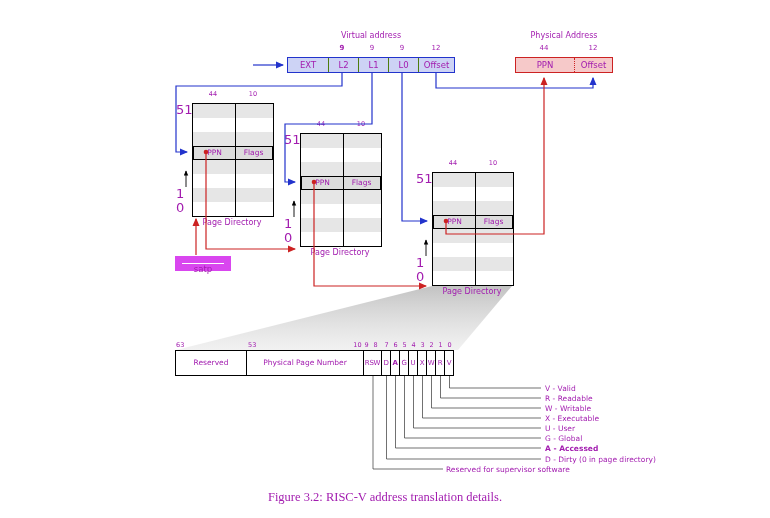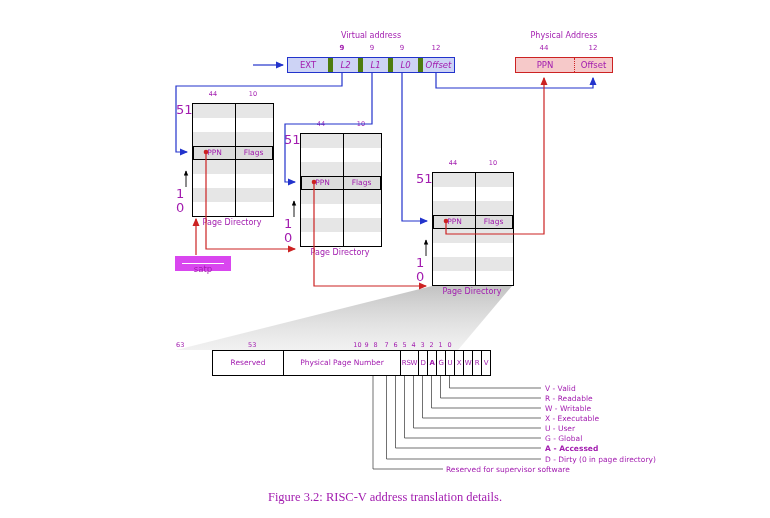--- a/index.html
+++ b/index.html
@@ -7,21 +7,21 @@
           font-family:"DejaVu Sans","Liberation Sans",sans-serif;color:#a21caf;}
   svg.layer{position:absolute;left:0;top:0;pointer-events:none;}
   .under{z-index:0;} .over{z-index:2;}
 
   .sec-title{position:absolute;font-size:8px;text-align:center;}
   .bit-num{position:absolute;top:44px;width:20px;text-align:center;font-size:7px;}
   .bold{font-weight:bold;}
 
   .addr-box{position:absolute;height:16px;display:flex;box-sizing:border-box;z-index:1;}
   .va{border:1px solid #2233cc;background:#cdd3f5;}
-  .va .seg + .seg{border-left:5px solid #4d7c0f;font-style:italic;}
+  .va .seg + .seg{border-left:1px solid #4d7c0f;}
   .pa{border:1px solid #cc2222;background:#f6c9c9;}
   .pa .seg + .seg{border-left:1px dotted #cc2222;}
   .seg{box-sizing:border-box;height:100%;text-align:center;font-size:8.5px;line-height:14px;}
 
   .pd{position:absolute;width:80px;z-index:1;}
   .pd-table{position:absolute;left:0;top:0;width:80px;height:112px;border:1px solid #000;background:#fff;box-sizing:content-box;}
   .pd-row{height:14px;}
   .pd-row:nth-child(odd){background:#e6e6e6;}
   .pd-divider{position:absolute;left:42px;top:0;height:112px;border-left:1px solid #000;}
   .pd-row.entry{position:relative;box-sizing:border-box;border:1px solid #000;background:#dcdcdc;display:flex;}
@@ -165,21 +165,21 @@
   <span class="pte-bit-c" style="left:382px;">7</span>
   <span class="pte-bit-c" style="left:391px;">6</span>
   <span class="pte-bit-c" style="left:400px;">5</span>
   <span class="pte-bit-c" style="left:409px;">4</span>
   <span class="pte-bit-c" style="left:418px;">3</span>
   <span class="pte-bit-c" style="left:427px;">2</span>
   <span class="pte-bit-c" style="left:436px;">1</span>
   <span class="pte-bit-c" style="left:445px;">0</span>
 
   <div class="pte-row" style="left:175px;top:350px;">
-    <div class="pte-cell" style="width:72px;margin-left:37px;">Reserved</div>
+    <div class="pte-cell" style="width:72px;">Reserved</div>
     <div class="pte-cell" style="width:117px;">Physical Page Number</div>
     <div class="pte-cell small" style="width:18px;">RSW</div>
     <div class="pte-cell small" style="width:9px;">D</div>
     <div class="pte-cell small bold" style="width:9px;">A</div>
     <div class="pte-cell small" style="width:9px;">G</div>
     <div class="pte-cell small" style="width:9px;">U</div>
     <div class="pte-cell small" style="width:9px;">X</div>
     <div class="pte-cell small" style="width:9px;">W</div>
     <div class="pte-cell small" style="width:9px;">R</div>
     <div class="pte-cell small" style="width:9px;">V</div>

